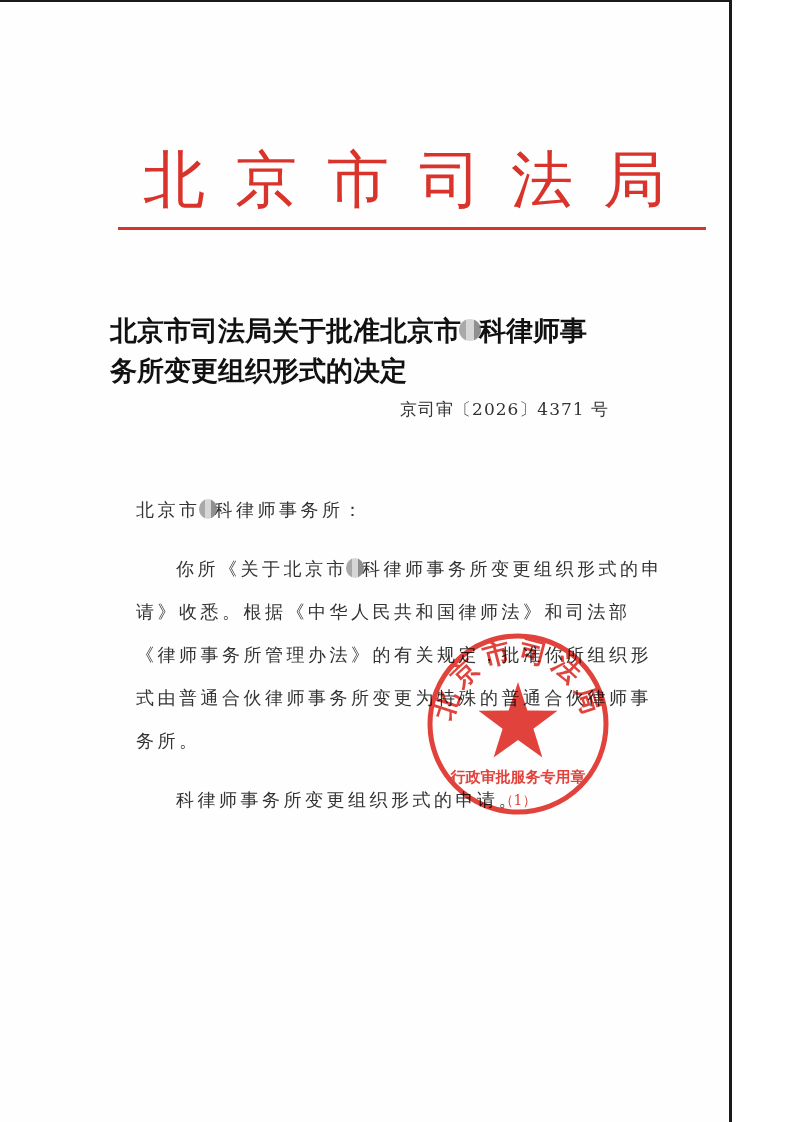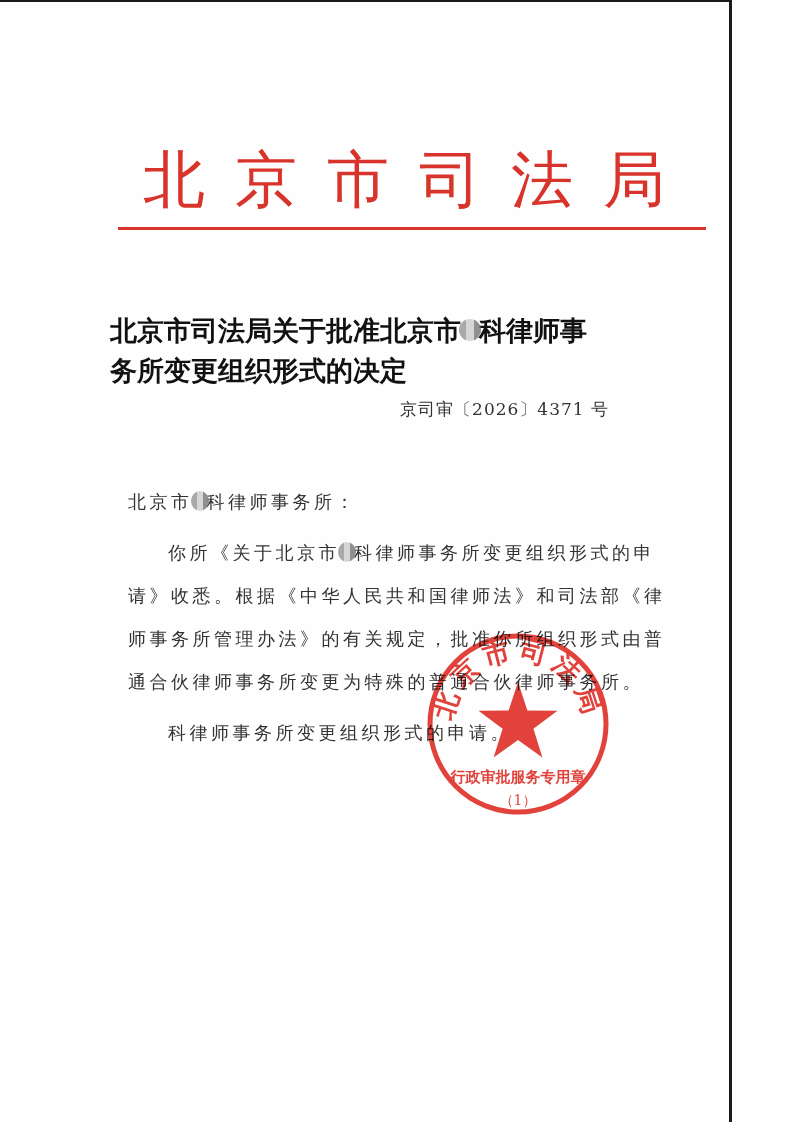--- a/index.html
+++ b/index.html
@@ -90,21 +90,21 @@
     .body-text {
       position: absolute;
       left: 120px;
       top: 470px;
       width: 560px;
       font-size: 18px;
       line-height: 43px;
       color: #333333;
       letter-spacing: 3.5px;
     }
-    .body-text p { margin: 8px; }
+    .body-text p { margin: 16px; }
     .body-text .indent { text-indent: 40px; }
     .addressee { margin-bottom: 0; }
     .date-line {
       position: absolute;
       left: 437px;
       top: 787px;
       font-family: "DejaVu Sans", "Liberation Sans", sans-serif;
       font-size: 19px;
       color: #222222;
       white-space: nowrap;

